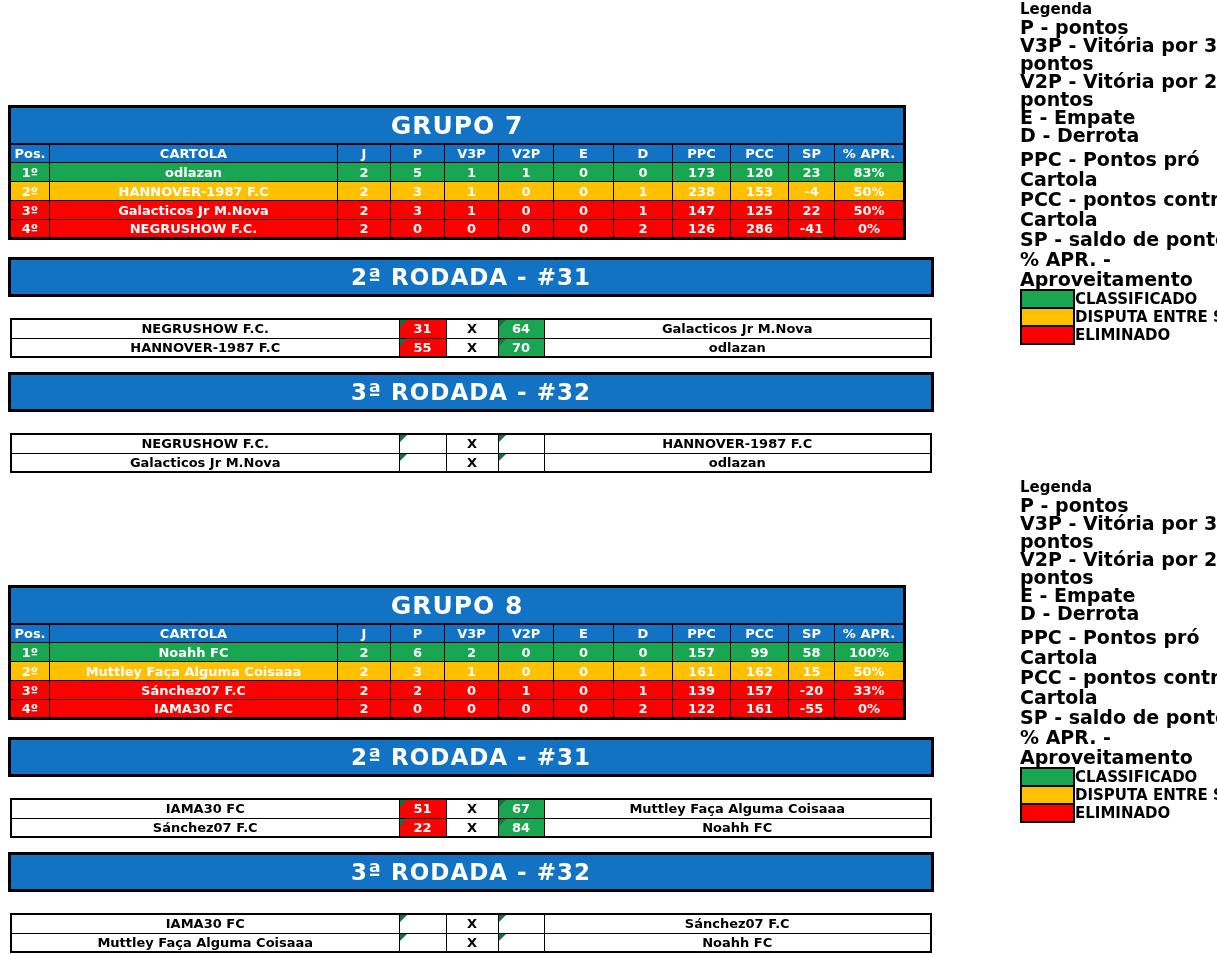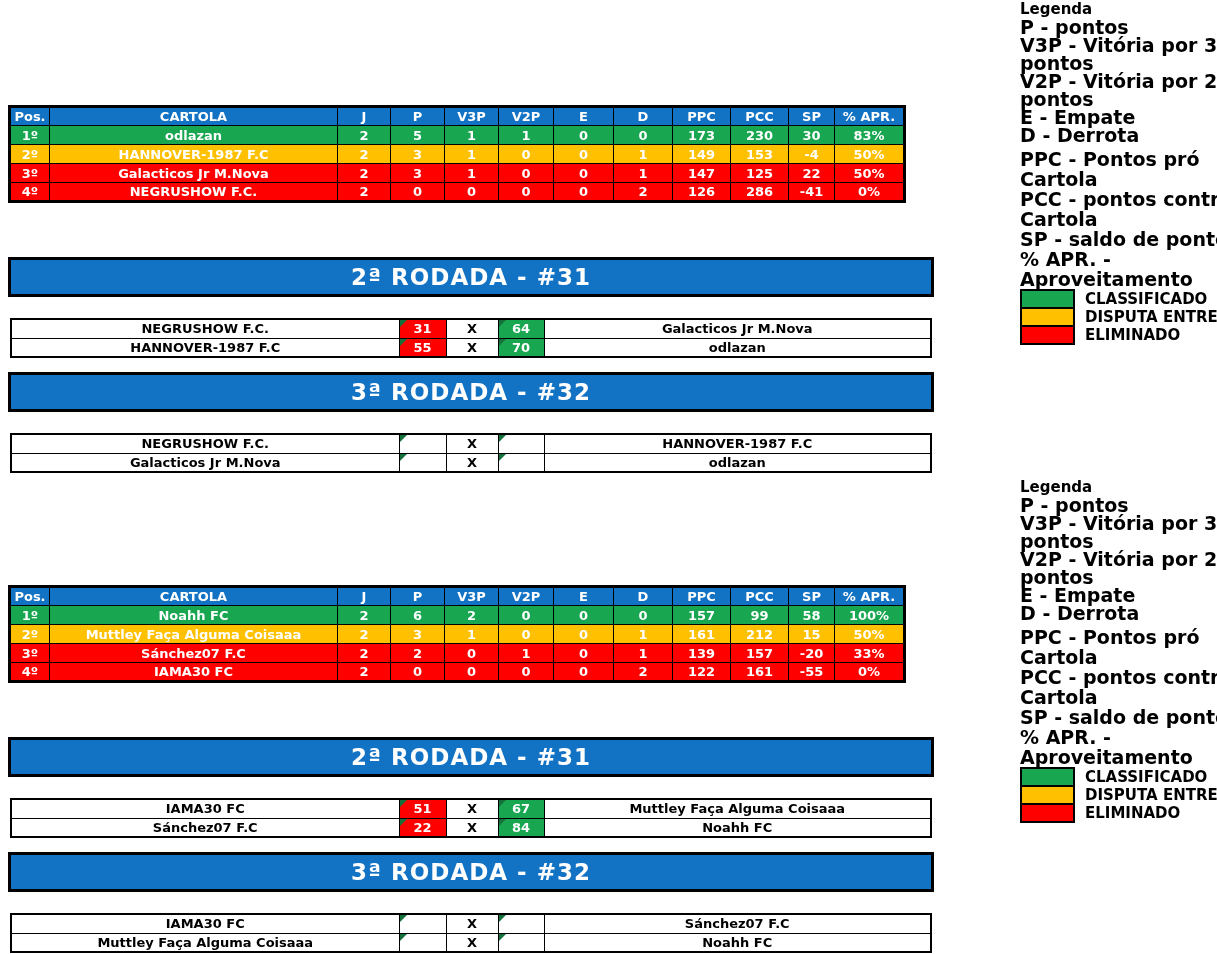--- a/index.html
+++ b/index.html
@@ -64,41 +64,44 @@
   .lg-title{font-size:15px;line-height:18px;}
   .lg-item{font-size:19px;line-height:18px;}
   .lg-item.sp{line-height:20px;}
   .lg-item.gap{margin-top:5px;}
   .lg-status{display:flex;align-items:center;height:20px;}
   .lg-status + .lg-status{margin-top:-2px;}
   .swatch{width:55px;height:20px;border:2px solid #000;flex:0 0 55px;}
   .swatch.green{background:var(--green);}
   .swatch.yellow{background:var(--yellow);}
   .swatch.red{background:var(--red);}
-  .lg-status .lbl{margin-left:10px;font-size:15px;white-space:nowrap;}
+  .lg-status .lbl{font-size:15px;white-space:nowrap;}
 </style>
 </head>
 <body>
 
 <table class="standings" style="left:8px;top:105px;width:897px;">
   <colgroup>
     <col style="width:40px">
       <col style="width:288px">
       <col style="width:53px">
       <col style="width:54px">
     <col style="width:54px">
       <col style="width:55px">
       <col style="width:60px">
       <col style="width:59px">
     <col style="width:58px">
       <col style="width:58px">
       <col style="width:46px">
       <col style="width:70px">
   </colgroup>
   <tbody>
+      <tr>
+        <td class="title-cell" colspan="12">GRUPO 7</td>
+      </tr>
   <tr class="hdr">
     <td>Pos.</td>
     <td>CARTOLA</td>
     <td>J</td>
     <td>P</td>
     <td>V3P</td>
     <td>V2P</td>
     <td>E</td>
     <td>D</td>
     <td>PPC</td>
@@ -109,34 +112,34 @@
   <tr class="r-green">
     <td>1º</td>
     <td>odlazan</td>
     <td>2</td>
     <td>5</td>
     <td>1</td>
     <td>1</td>
     <td>0</td>
     <td>0</td>
     <td>173</td>
-    <td>230</td>
-    <td>30</td>
+    <td>120</td>
+    <td>23</td>
     <td>83%</td>
   </tr>
   <tr class="r-yellow">
     <td>2º</td>
     <td>HANNOVER-1987 F.C</td>
     <td>2</td>
     <td>3</td>
     <td>1</td>
     <td>0</td>
     <td>0</td>
     <td>1</td>
-    <td>149</td>
+    <td>238</td>
     <td>153</td>
     <td>-4</td>
     <td>50%</td>
   </tr>
   <tr class="r-red">
     <td>3º</td>
     <td>Galacticos Jr M.Nova</td>
     <td>2</td>
     <td>3</td>
     <td>1</td>
@@ -228,20 +231,23 @@
     <col style="width:54px">
       <col style="width:55px">
       <col style="width:60px">
       <col style="width:59px">
     <col style="width:58px">
       <col style="width:58px">
       <col style="width:46px">
       <col style="width:70px">
   </colgroup>
   <tbody>
+      <tr>
+        <td class="title-cell" colspan="12">GRUPO 8</td>
+      </tr>
   <tr class="hdr">
     <td>Pos.</td>
     <td>CARTOLA</td>
     <td>J</td>
     <td>P</td>
     <td>V3P</td>
     <td>V2P</td>
     <td>E</td>
     <td>D</td>
     <td>PPC</td>
@@ -266,21 +272,21 @@
   <tr class="r-yellow">
     <td>2º</td>
     <td>Muttley Faça Alguma Coisaaa</td>
     <td>2</td>
     <td>3</td>
     <td>1</td>
     <td>0</td>
     <td>0</td>
     <td>1</td>
     <td>161</td>
-    <td>212</td>
+    <td>162</td>
     <td>15</td>
     <td>50%</td>
   </tr>
   <tr class="r-red">
     <td>3º</td>
     <td>Sánchez07 F.C</td>
     <td>2</td>
     <td>2</td>
     <td>0</td>
     <td>1</td>

